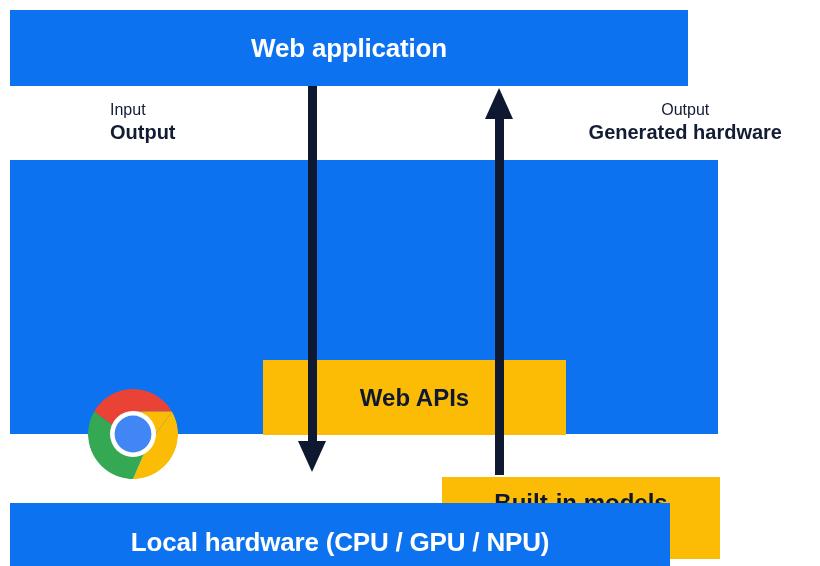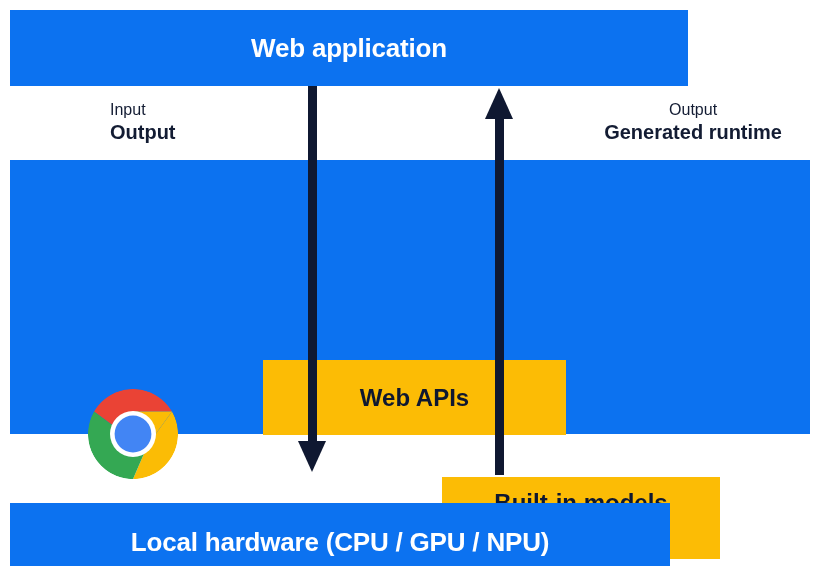--- a/index.html
+++ b/index.html
@@ -32,21 +32,21 @@
   #band-top {
     left: 10px;
     top: 10px;
     width: 678px;
     height: 76px;
     text-align: right;
   }
   #band-middle {
     left: 10px;
     top: 160px;
-    width: 800px;
+    width: 708px;
     height: 274px;
     display: block;
   }
   #band-bottom {
     left: 10px;
     top: 503px;
     width: 660px;
     height: 78px;
   }
 
@@ -162,21 +162,21 @@
     <span class="band-title">Web application</span>
   </div>
 
   <div class="gap-label" id="label-input">
     <span class="kicker">Input</span>
     <span class="value">Output</span>
   </div>
 
   <div class="gap-label" id="label-output">
     <span class="kicker">Output</span>
-    <span class="value">Generated runtime</span>
+    <span class="value">Generated hardware</span>
   </div>
 
   <div class="band" id="band-middle">
 
     <div id="browser-group">
       <svg id="chrome-logo" width="92" height="92" viewBox="0 0 100 100">
         <defs>
           <clipPath id="circleClip">
               <circle cx="50" cy="50" r="49"></circle>
             </clipPath>

